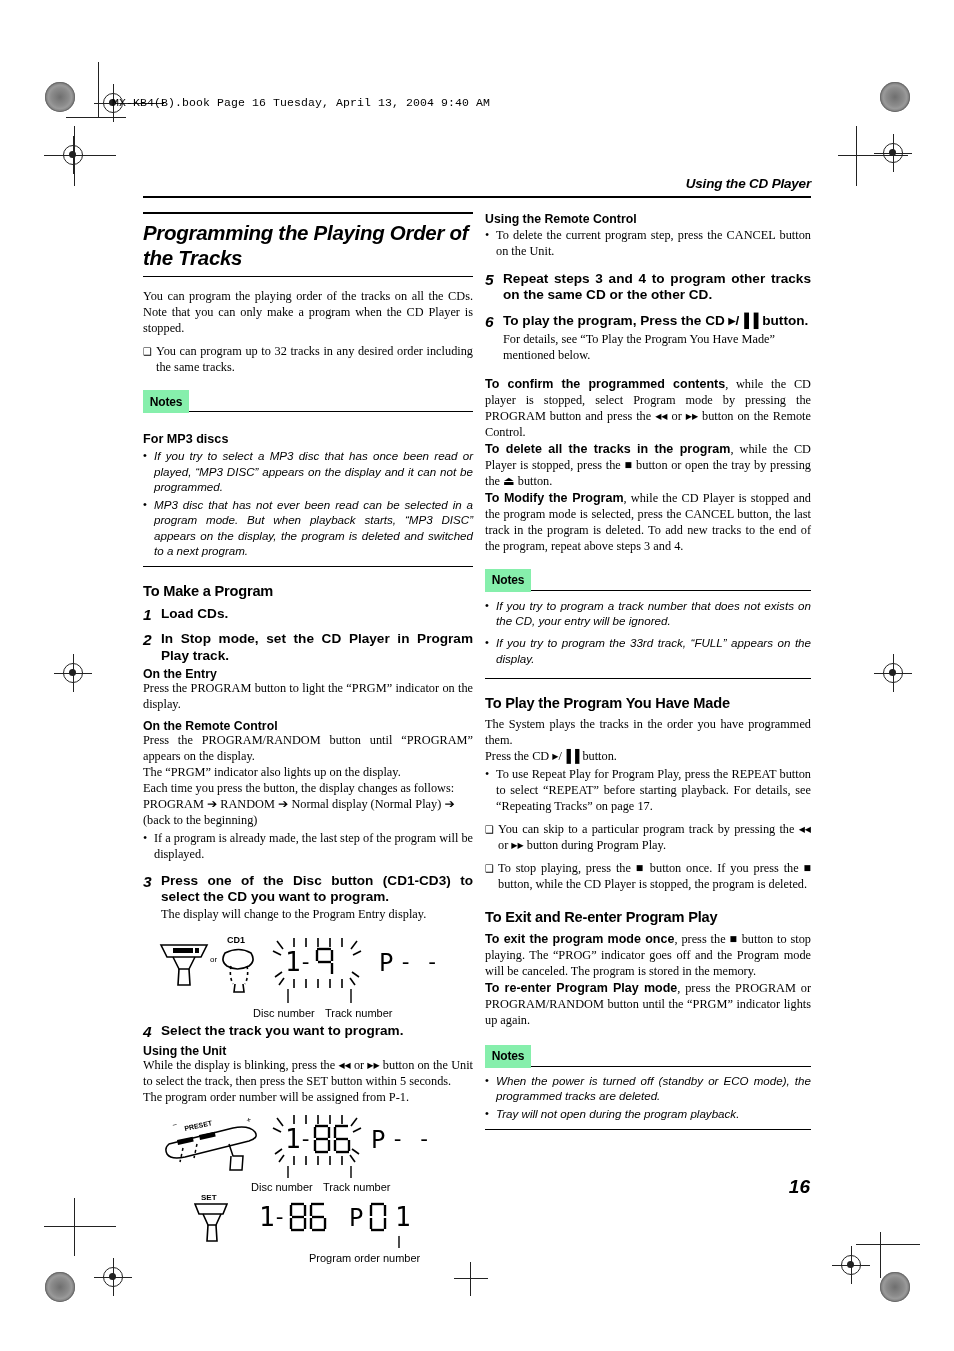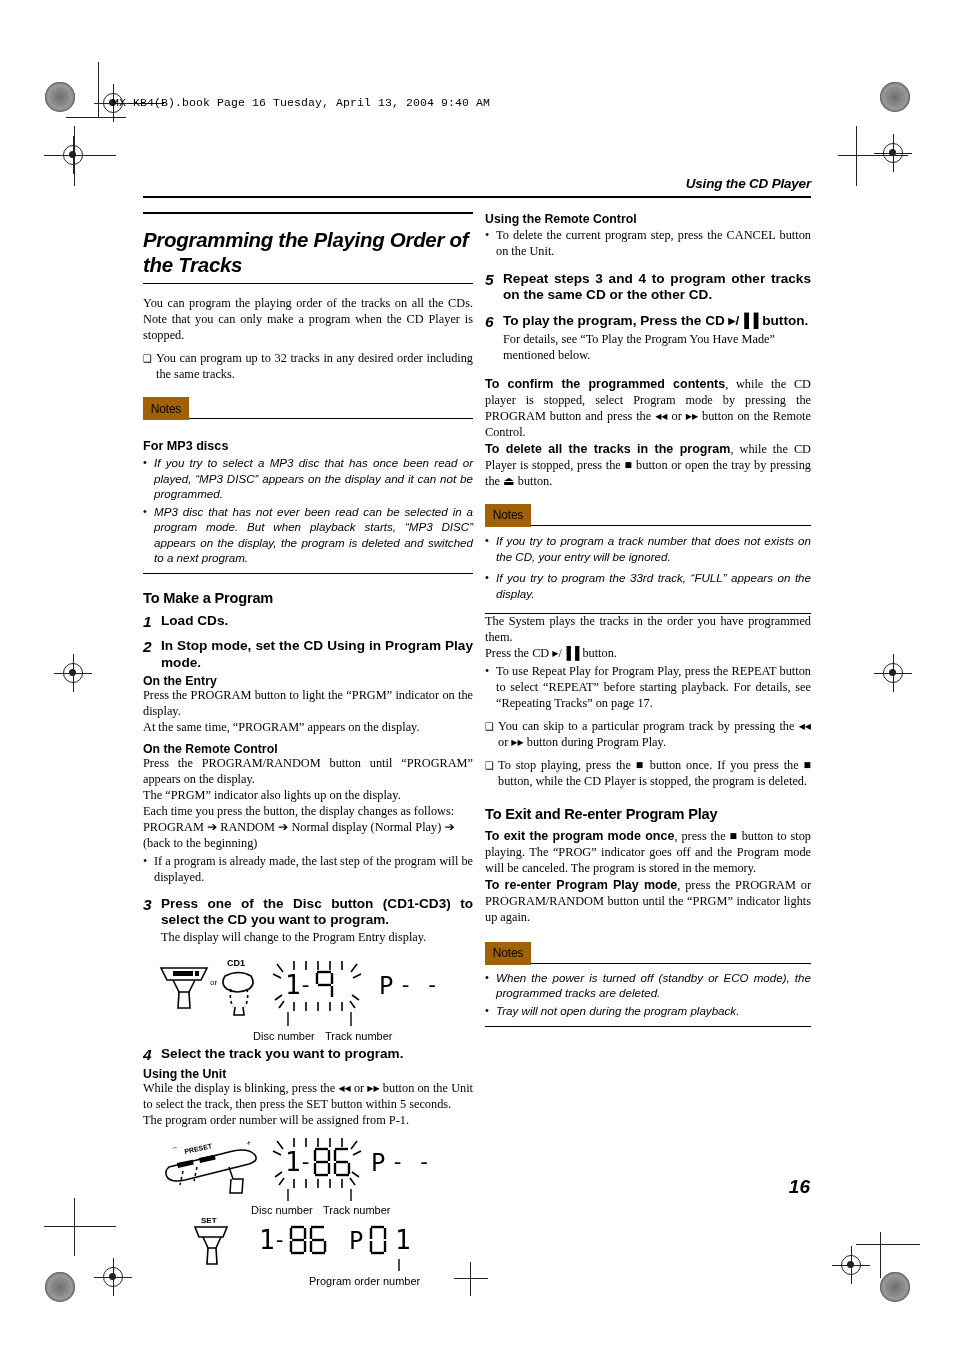--- a/index.html
+++ b/index.html
@@ -31,21 +31,21 @@
   .runhead{text-align:right;font-family:"Liberation Sans",sans-serif;
      font-weight:bold;font-style:italic;font-size:13.5px;letter-spacing:-.2px;}
   .runrule{border-top:2.2px solid #000;margin-top:5px;}
 
   .cols{display:flex;gap:0;margin-top:14px;}
   .colL{width:330px;}
   .colgap{width:12px;}
   .colR{width:326px;}
 
   h1.title{font-family:"Liberation Sans",sans-serif;font-weight:bold;font-style:italic;
-     font-size:20.5px;line-height:1.2;margin:0;padding:14px 0 6px 0;letter-spacing:-.3px;
+     font-size:20.5px;line-height:1.2;margin:0;padding:7px 0 6px 0;letter-spacing:-.3px;
      border-top:2.6px solid #000;border-bottom:1.4px solid #000;}
 
   p{margin:0 0 0 0;font-size:12.3px;line-height:1.3;text-align:justify;}
   .gap12{height:12px;}
 
   
   .sqitem{display:flex;font-size:12.3px;line-height:1.3;margin-top:7px;}
   .sqitem .mk{width:13px;flex:none;font-family:"DejaVu Sans",sans-serif;font-size:10px;line-height:1.5;}
   .sqitem .tx{flex:1;text-align:justify;}
 
@@ -56,21 +56,21 @@
   
   .notesbox{margin-top:14px;}
   .noteshdr{display:flex;align-items:flex-end;}
   .notestab{position:relative;width:46px;height:23px;flex:none;}
   .notestab .bk{position:absolute;inset:0;border:1.6px solid #000;
       border-radius:3px 9px 3px 3px;}
   .notestab .spine{position:absolute;left:50%;top:2px;bottom:2px;width:1.4px;
       background:#000;margin-left:-.7px;}
   .notestab span{position:absolute;inset:0;display:flex;align-items:center;
       justify-content:center;font-family:"Liberation Sans",sans-serif;
-      font-weight:normal;font-size:12px;background:#a16207;letter-spacing:-.2px;z-index:2;}
+      font-weight:bold;font-size:12px;background:#86efac;letter-spacing:-.2px;z-index:2;}
   .notesrule{flex:1;border-bottom:1.6px solid #000;margin-bottom:1px;}
   .notesbot{border-bottom:1.6px solid #000;margin-top:7px;}
   .noteshd2{font-family:"Liberation Sans",sans-serif;font-weight:bold;font-size:12.6px;
       margin-top:19px;}
   .noteitem{display:flex;font-style:italic;font-family:"Liberation Sans",sans-serif;
       font-size:11.6px;line-height:1.34;margin-top:2px;}
   .noteitem .mk{width:11px;flex:none;font-style:normal;font-size:11px;line-height:1.4;}
   .noteitem .tx{flex:1;text-align:justify;}
 
   h2.sec{font-family:"Liberation Sans",sans-serif;font-weight:bold;font-size:14.6px;
@@ -185,26 +185,25 @@
 
       <h2 class="sec">To Make a Program</h2>
 
       <div class="step">
         <div class="num">1</div>
         <div class="bd">Load CDs.</div>
       </div>
 
       <div class="step">
         <div class="num">2</div>
-        <div class="bd jn">In Stop mode, set the CD Using in Program Play mode.</div>
+        <div class="bd jn">In Stop mode, set the CD Player in Program Play track.</div>
       </div>
 
       <div class="subhd">On the Entry</div>
       <p>Press the PROGRAM button to light the “PRGM” indicator on the display.</p>
-      <p>At the same time, “PROGRAM” appears on the display.</p>
 
       <div class="subhd" style="margin-top:6px;">On the Remote Control</div>
       <p>Press the PROGRAM/RANDOM button until “PROGRAM” appears on the display.</p>
       <p>The “PRGM” indicator also lights up on the display.</p>
       <p>Each time you press the button, the display changes as follows:</p>
       <p style="text-align:left;">PROGRAM ➔ RANDOM ➔ Normal display (Normal Play) ➔ (back to the beginning)</p>
 
       <div class="dotitem">
         <span class="mk">•</span>
         <span class="tx">If a program is already made, the last step of the program will be displayed.</span>
@@ -404,20 +403,21 @@
       <div class="step" style="margin-top:9px;">
         <div class="num">6</div>
         <div class="bd jn"><span>To play the program, Press the CD </span><span>▸/▐▐</span><span> button.</span></div>
       </div>
       <div class="stepsub">For details, see “To Play the Program You Have Made” mentioned below.</div>
 
       <div class="gap12"></div>
 
       <p><b class="run">To confirm the programmed contents</b><span>, while the CD player is stopped, select Program mode by pressing the PROGRAM button and press the ◂◂ or ▸▸ button on the Remote Control.</span></p>
       <p><b class="run">To delete all the tracks in the program</b><span>, while the CD Player is stopped, press the ■ button or open the tray by pressing the ⏏ button.</span></p>
+      <p><b class="run">To Modify the Program</b><span>, while the CD Player is stopped and the program mode is selected, press the CANCEL button, the last track in the program is deleted. To add new tracks to the end of the program, repeat above steps 3 and 4.</span></p>
 
       <div class="notesbox">
         <div class="noteshdr">
           <div class="notestab">
             <div class="bk"></div>
               <div class="spine"></div>
             <span>Notes</span>
           </div>
           <div class="notesrule"></div>
         </div>
@@ -425,20 +425,21 @@
           <span class="mk">•</span>
           <span class="tx">If you try to program a track number that does not exists on the CD, your entry will be ignored.</span>
         </div>
         <div class="noteitem" style="margin-top:6px;">
           <span class="mk">•</span>
           <span class="tx">If you try to program the 33rd track, “FULL” appears on the display.</span>
         </div>
         <div class="notesbot" style="margin-top:12px;"></div>
       </div>
 
+      <h2 class="sec">To Play the Program You Have Made</h2>
       <p>The System plays the tracks in the order you have programmed them.</p>
       <p><span>Press the CD </span><span>▸/▐▐</span><span> button.</span></p>
 
       <div class="dotitem">
         <span class="mk">•</span>
         <span class="tx">To use Repeat Play for Program Play, press the REPEAT button to select “REPEAT” before starting playback. For details, see “Repeating Tracks” on page 17.</span>
       </div>
       <div class="sqitem">
         <span class="mk">❑</span>
         <span class="tx">You can skip to a particular program track by pressing the ◂◂ or ▸▸ button during Program Play.</span>

